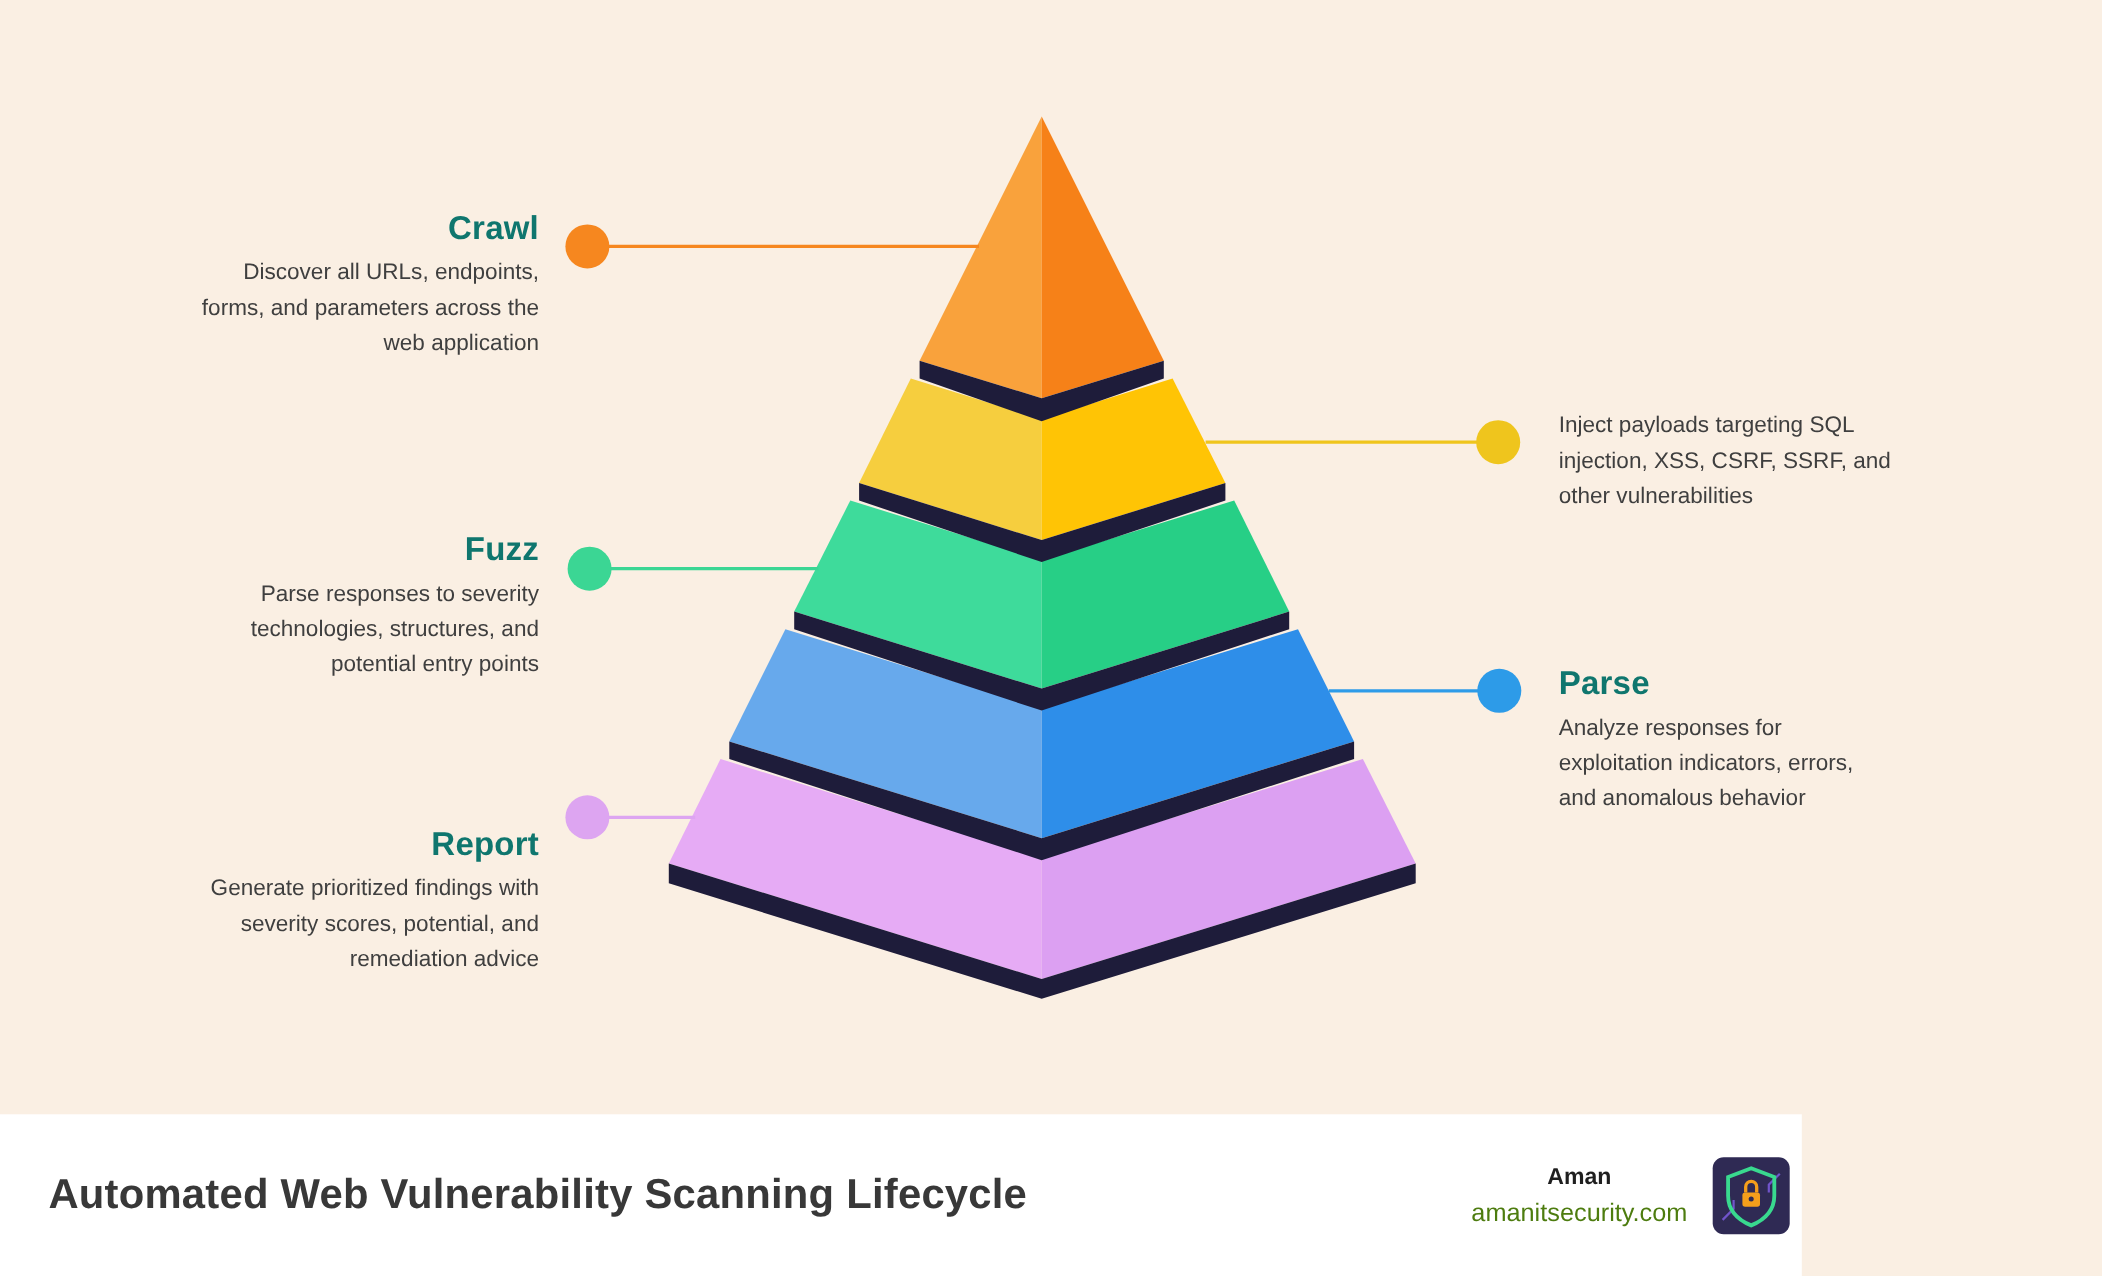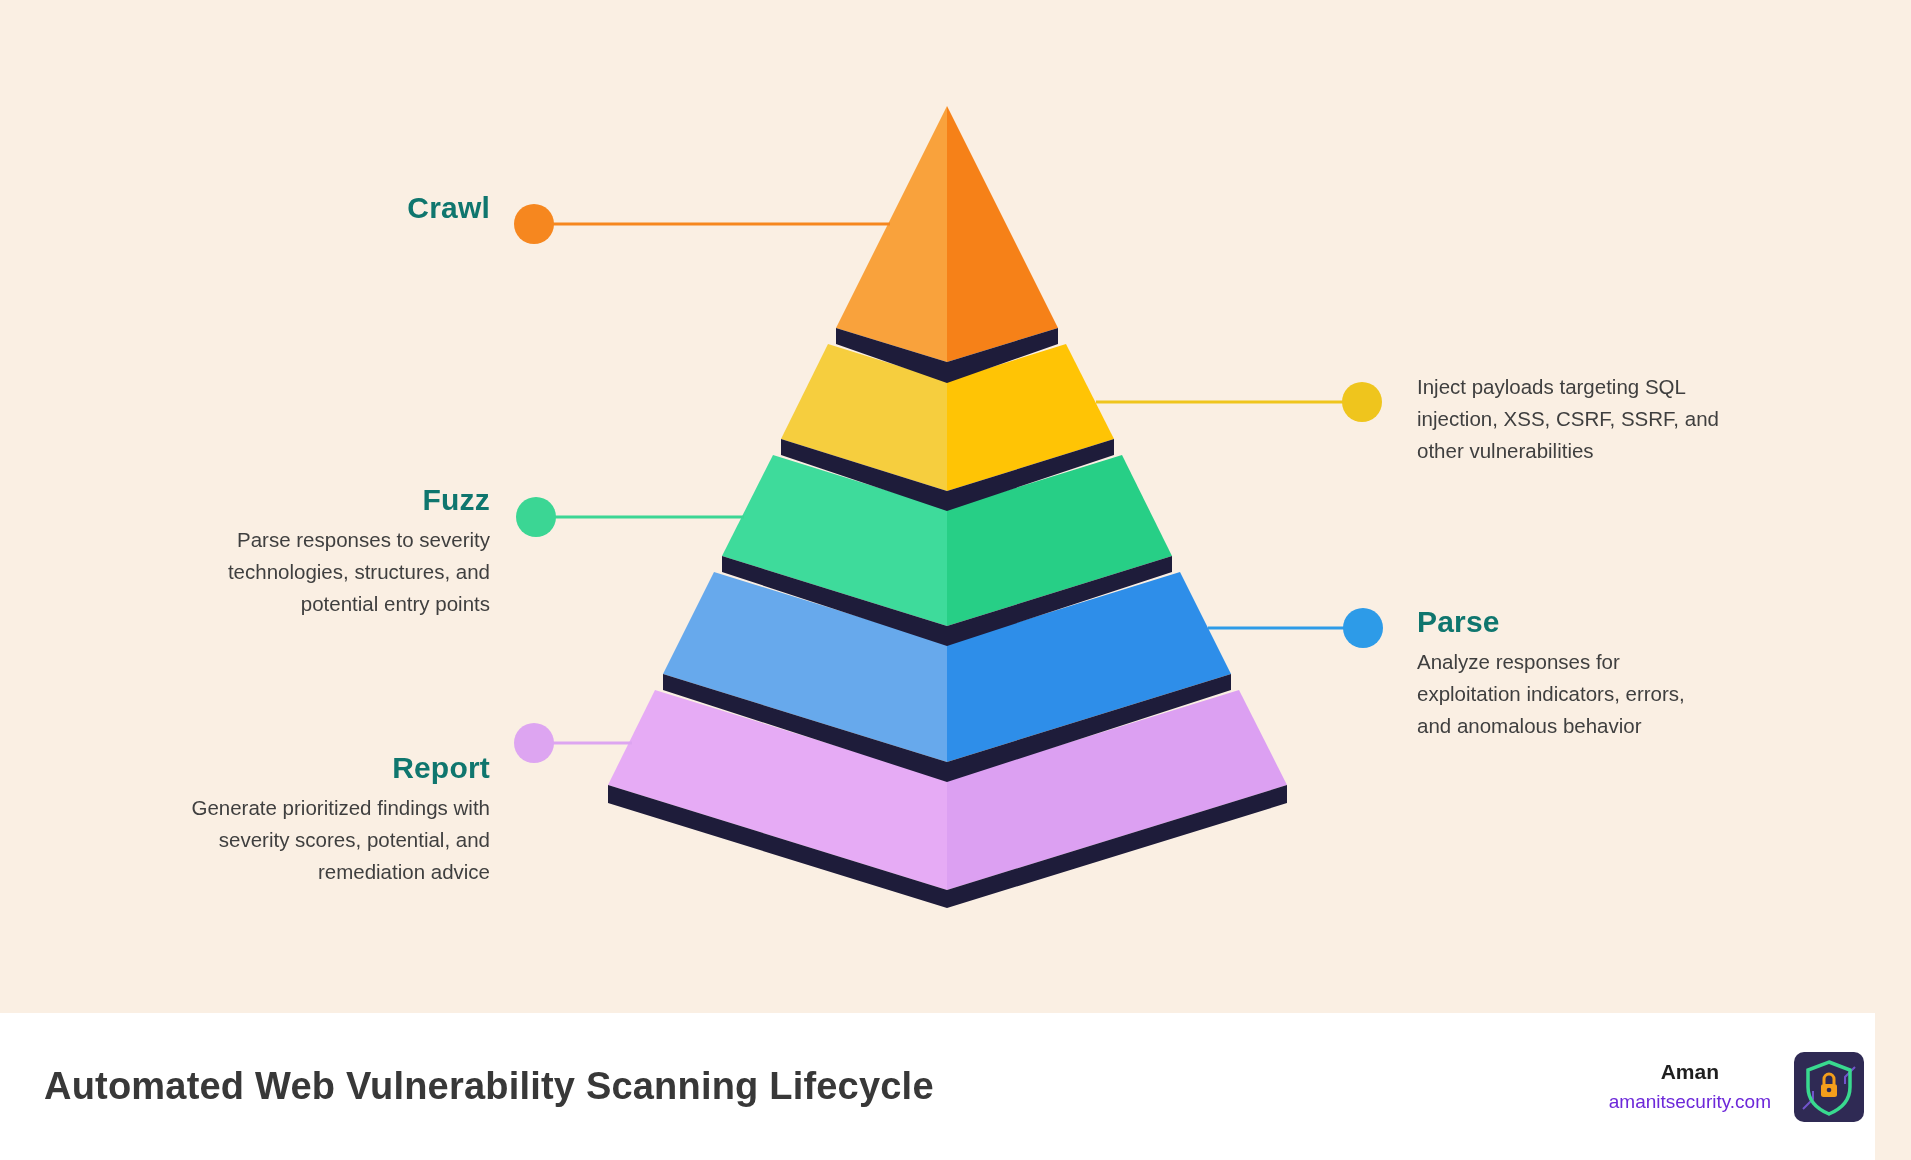--- a/index.html
+++ b/index.html
@@ -4,26 +4,26 @@
 <title>Automated Web Vulnerability Scanning Lifecycle</title>
 <style>
   html,body{margin:0;padding:0;background:#ffffff;font-family:"Liberation Sans",sans-serif;}
   .canvas{position:relative;width:1911px;height:1160px;overflow:hidden;}
   .pyramid-svg{position:absolute;left:0;top:0;}
   .label{position:absolute;}
   .label.left{left:170px;width:320px;text-align:right;}
   .label.right{left:1417px;width:390px;text-align:left;}
   .label-title{font-size:30px;line-height:36px;font-weight:700;color:#0f766e;margin-bottom:6px;letter-spacing:.2px;}
   .label-desc{font-size:20.5px;line-height:32px;color:#3f3f3f;white-space:pre-line;}
-  .footer{position:absolute;left:0;top:1013px;width:1875px;height:147px;display:flex;align-items:center;justify-content:space-between;padding:0 10px 0 44px;box-sizing:border-box;}
+  .footer{position:absolute;left:0;top:1013px;width:1638px;height:147px;display:flex;align-items:center;justify-content:space-between;padding:0 10px 0 44px;box-sizing:border-box;}
   .footer-title{font-size:38px;font-weight:700;color:#383838;letter-spacing:.2px;}
   .footer-right{display:flex;align-items:center;gap:22px;}
   .footer-credit{text-align:right;}
   .author{font-size:21px;font-weight:700;color:#1f1f1f;margin-bottom:7px;text-align:center;}
-  .website{font-size:19px;color:#6d28d9;}
+  .website{font-size:23px;color:#4d7c0f;}
   .logo{display:block;}
 </style>
 </head>
 <body>
 
 <div class="canvas" style="background: rgb(250, 239, 227);">
 
   <svg class="pyramid-svg" width="1911" height="1160" viewBox="0 0 1911 1160">
 
     <polygon points="947,106 836,328 947,362" fill="#F9A23C"></polygon>
@@ -55,20 +55,23 @@
 
     <circle cx="534" cy="224" r="20" fill="#F6871F"></circle>
     <circle cx="536" cy="517" r="20" fill="#3BD694"></circle>
     <circle cx="534" cy="743" r="20" fill="#DDA5F1"></circle>
     <circle cx="1362" cy="402" r="20" fill="#EFC51D"></circle>
     <circle cx="1363" cy="628" r="20" fill="#2D9BE8"></circle>
   </svg>
 
   <div class="label left" style="top:190px">
     <div class="label-title">Crawl</div>
+    <div class="label-desc">Discover all URLs, endpoints,
+forms, and parameters across the
+web application</div>
   </div>
   <div class="label left" style="top:482px">
     <div class="label-title">Fuzz</div>
     <div class="label-desc">Parse responses to severity
 technologies, structures, and
 potential entry points</div>
   </div>
   <div class="label left" style="top:750px">
     <div class="label-title">Report</div>
     <div class="label-desc">Generate prioritized findings with

